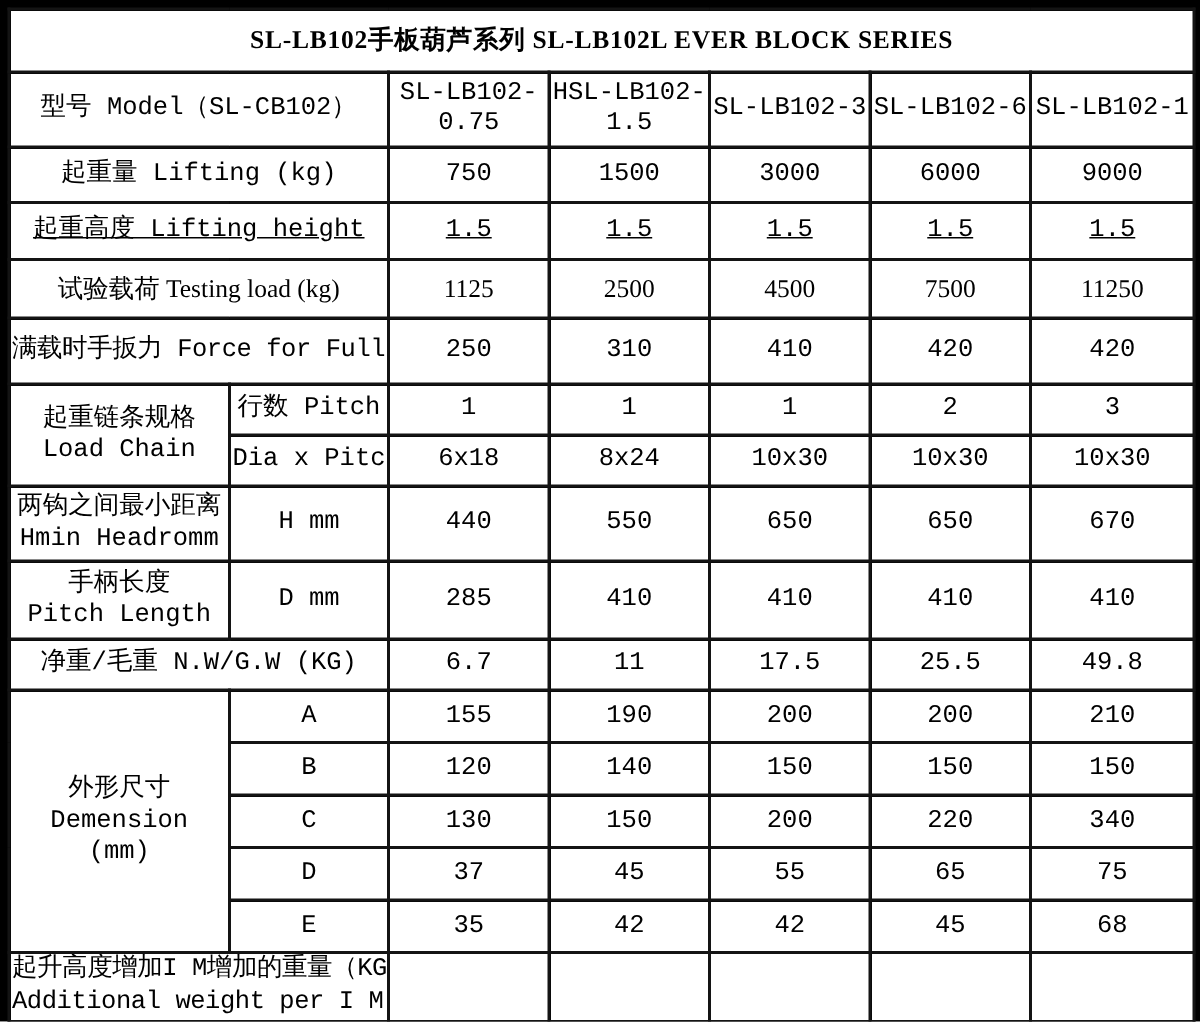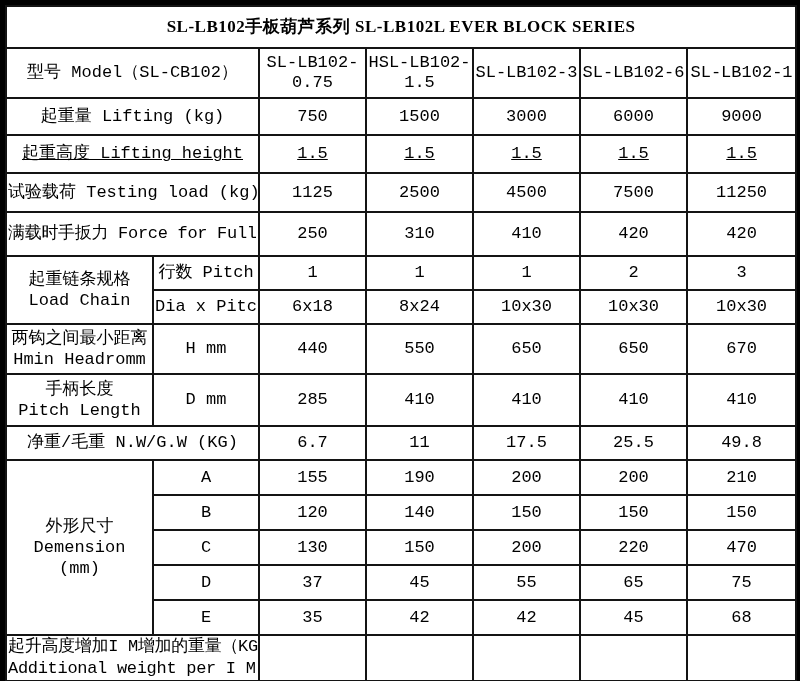--- a/index.html
+++ b/index.html
@@ -28,21 +28,21 @@
   td.lbl-sm { font-size: 14.5px; white-space: nowrap; letter-spacing: -.3px; }
   td.lbl2 { font-size: 15.5px; }
   td.lbl2 .ln { display: block; line-height: 1.25; }
   td.addl { font-size: 13.5px; letter-spacing: -.3px; }
   td.addl .ln { display: block; line-height: 1.3; white-space: nowrap; }
   
   tr.r-title td { height: 40px; }
   tr.r-model td { height: 48px; }
   tr.r-cap td   { height: 35px; }
   tr.r-lift td  { height: 36px; text-decoration: underline; }
-  tr.r-test td  { height: 37px; }
+  tr.r-test td  { height: 37px; font-family: Liberation Serif, serif; }
   tr.r-force td { height: 42px; }
   tr.r-falls td { height: 32px; font-family: Liberation Mono, monospace; }
   tr.r-dia td   { height: 32px; }
   tr.r-hmm td   { height: 48px; }
   tr.r-dmm td   { height: 50px; }
   tr.r-nw td    { height: 32px; }
   tr.r-dimA td, tr.r-dimB td, tr.r-dimC td, tr.r-dimD td, tr.r-dimE td { height: 33px; }
   tr.r-add td   { height: 36px; }
 </style>
 </head>
@@ -190,21 +190,21 @@
       <td>150</td>
       <td>150</td>
       <td>150</td>
     </tr>
     <tr class="r-dimC">
       <td class="lbl">C</td>
       <td>130</td>
       <td>150</td>
       <td>200</td>
       <td>220</td>
-      <td>470</td>
+      <td>340</td>
     </tr>
     <tr class="r-dimD">
       <td class="lbl">D</td>
       <td>37</td>
       <td>45</td>
       <td>55</td>
       <td>65</td>
       <td>75</td>
     </tr>
     <tr class="r-dimE">

